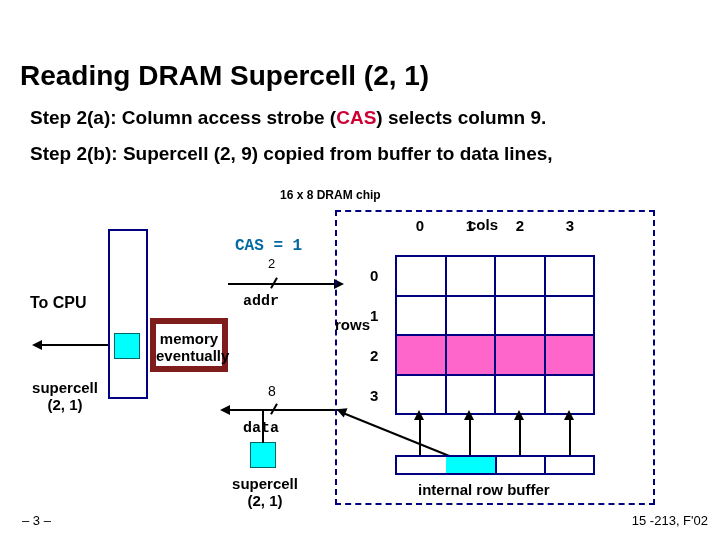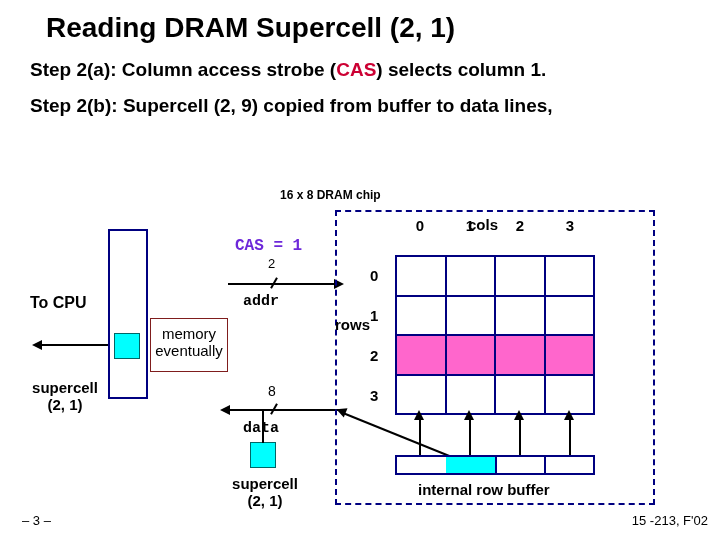--- a/index.html
+++ b/index.html
@@ -4,53 +4,54 @@
 <style>
   * { box-sizing: border-box; margin: 0; padding: 0; }
   body {
     width: 720px; height: 540px;
     font-family: Arial, Helvetica, sans-serif;
     background: #fff; color: #000;
     position: relative; overflow: hidden;
   }
   .title {
     font-size: 28px; font-weight: bold;
-    padding: 12px 20px 8px 46px;
+    padding: 12px 20px 8px 20px;
+    margin-top: 48px;
   }
   .step {
     font-size: 19px; font-weight: bold;
     padding: 6px 20px 6px 30px; line-height: 1.25;
   }
   .step .hang { padding-left: 42px; display:block; }
   .red { color: #cc0033; }
   .chip-title {
     position: absolute; top: 188px; left: 280px;
     font-size: 12px; font-weight: bold;
   }
   
   .tocpu-label { position:absolute; top:294px; left:30px; font-size:16px; font-weight:bold; }
   .cpu-box {
     position:absolute; top:229px; left:108px;
     width:40px; height:170px; border:2px solid #000080; background:#fff;
   }
   .mem-box {
     position:absolute; top:318px; left:150px;
-    width:78px; height:54px; border:1px solid #7f1d1d; background:#fff;
-    font-size:15px; font-weight:normal; text-align:center; padding-top:7px; line-height:1.1;
+    width:78px; height:54px; border:6px solid #7f1d1d; background:#fff;
+    font-size:15px; font-weight:bold; text-align:center; padding-top:7px; line-height:1.1;
   }
   .sc-label {
     position:absolute; top:379px; left:25px; width:80px;
     font-size:15px; font-weight:bold; text-align:center; line-height:1.15;
   }
   .sc-box1 {
     position:absolute; top:333px; left:114px;
     width:26px; height:26px; background:#00ffff; border:1px solid #006666;
   }
   
-  .cas-label { position:absolute; top:237px; left:235px; font-family:"Courier New",monospace; font-size:16px; font-weight:bold; color:#6d28d9; }
+  .cas-label { position:absolute; top:237px; left:235px; font-family:"Courier New",monospace; font-size:16px; font-weight:bold; color:#0369a1; }
   .wire-2 { position:absolute; top:256px; left:268px; font-size:13px; }
   .addr-label { position:absolute; top:293px; left:243px; font-family:"Courier New",monospace; font-size:15px; font-weight:bold; }
   .wire-8 { position:absolute; top:383px; left:268px; font-size:14px; }
   .data-label { position:absolute; top:420px; left:243px; font-family:"Courier New",monospace; font-size:15px; font-weight:bold; }
   .sc-box2 {
     position:absolute; top:442px; left:250px;
     width:26px; height:26px; background:#00ffff; border:1px solid #006666;
   }
   .sc-label2 {
     position:absolute; top:475px; left:225px; width:80px;
@@ -112,21 +113,21 @@
   .buf-label { position:absolute; top:481px; left:418px; font-size:15px; font-weight:bold; }
   .footer-left { position:absolute; bottom:12px; left:22px; font-size:13px; }
   .footer-right { position:absolute; bottom:12px; right:12px; font-size:13px;text-align:center; }
 </style>
 </head>
 <body>
 
 <div class="title">Reading DRAM Supercell (2, 1)</div>
 
 <div class="step">
-  <span>Step 2(a): Column access strobe (</span><span class="red">CAS</span><span>) selects column 1.</span>
+  <span>Step 2(a): Column access strobe (</span><span class="red">CAS</span><span>) selects column 9.</span>
 </div>
 <div class="step">
   <span>Step 2(b): Supercell (2, 9) copied from buffer to data lines,</span>
 </div>
 
 <div class="chip-title">16 x 8 DRAM chip</div>
 
 <div class="tocpu-label">To CPU</div>
 <div class="cpu-box"></div>
 <div class="sc-box1"></div>

